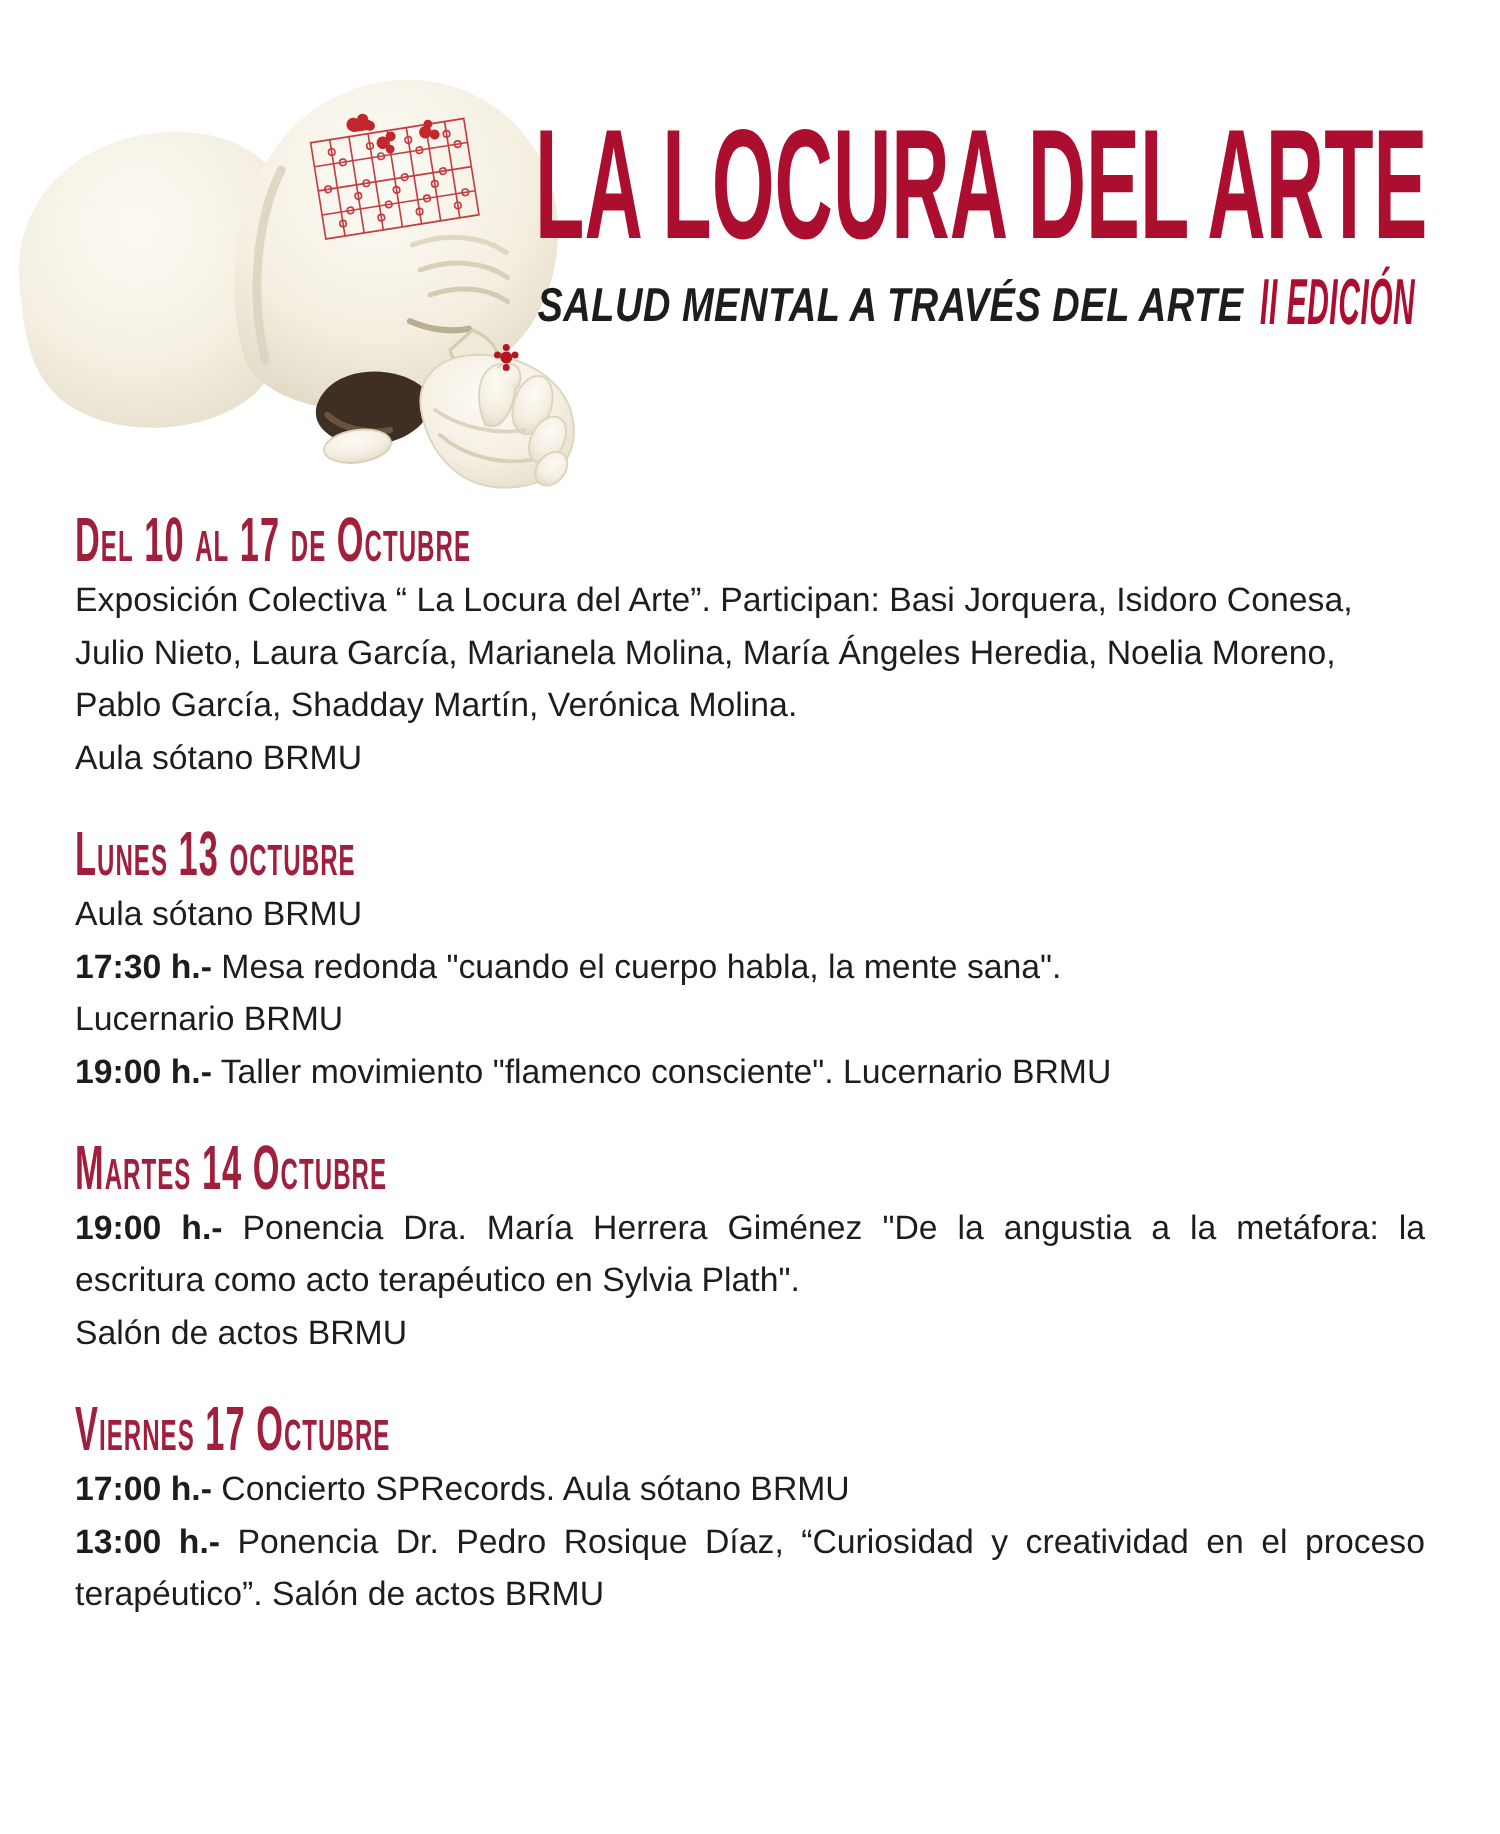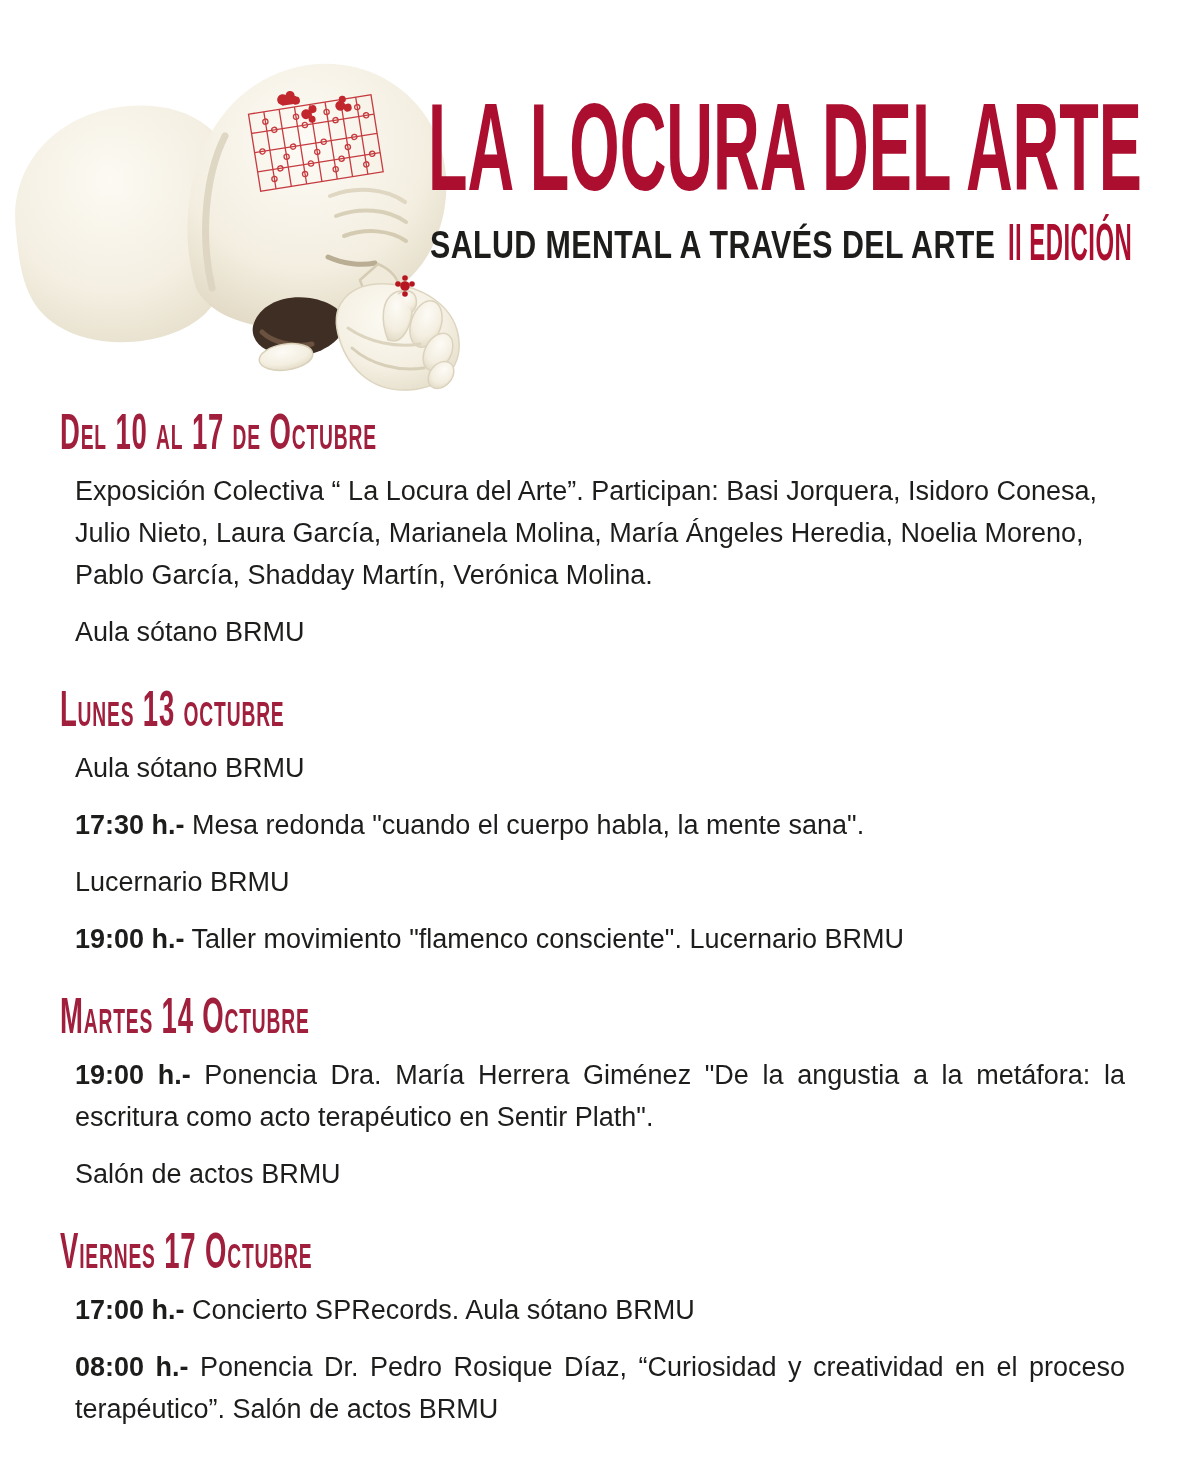--- a/index.html
+++ b/index.html
@@ -15,21 +15,21 @@
   .artwork { position:absolute; left:0; top:26px; }
 
   .title-block { position:absolute; left:428px; top:92px; width:720px; }
   .title-svg { display:block; }
   .title-text {
     font-family:"Liberation Sans", sans-serif;
     font-weight:700;
     font-size:125px;
     fill:#AC0E2F;
   }
-  .subtitle-row { position:relative; height:64px; margin-top:2px; }
+  .subtitle-row { position:relative; height:64px; margin-top:2px;font-style:italic; }
   .subtitle {
     position:absolute; left:2px; top:16px;
     font-weight:700; font-size:38px; letter-spacing:0.5px;
     white-space:nowrap; color:#1D1D1B;
     transform:scaleX(0.80); transform-origin:0 0;
   }
   .edition {
     position:absolute; left:580px; top:4px;
     font-weight:700; font-size:52px; letter-spacing:1px;
     white-space:nowrap; color:#AC0E2F;
@@ -41,21 +41,21 @@
   .day { margin:0 0 34px 0; }
   .day-header {
     margin:0 0 4px 0;
     font-size:50px; line-height:45px; font-weight:700;
     font-variant:small-caps;
     letter-spacing:1.5px;
     color:#A01F3C;
     white-space:nowrap;
     transform:scaleX(0.55); transform-origin:0 50%;
   }
-  .entry { margin:15px; font-size:27px; line-height:42px; color:#1D1D1B; }
+  .entry { margin:0; font-size:27px; line-height:42px; color:#1D1D1B; }
   .entry.justify { text-align:justify; }
   .time { font-weight:700; }
 
   
   .crease { fill:none; stroke-linecap:round; }
 </style>
 </head>
 <body>
 
 <div class="poster">
@@ -200,25 +200,25 @@
     <section class="day">
       <h2 class="day-header">Lunes 13 octubre</h2>
       <p class="entry"><strong class="time"></strong> <span>Aula sótano BRMU</span></p>
       <p class="entry"><strong class="time">17:30 h.-</strong> <span>Mesa redonda "cuando el cuerpo habla, la mente sana".</span></p>
       <p class="entry"><strong class="time"></strong> <span>Lucernario BRMU</span></p>
       <p class="entry"><strong class="time">19:00 h.-</strong> <span>Taller movimiento "flamenco consciente". Lucernario BRMU</span></p>
     </section>
 
     <section class="day">
       <h2 class="day-header">Martes 14 Octubre</h2>
-      <p class="entry justify"><strong class="time">19:00 h.-</strong> <span>Ponencia Dra. María Herrera Giménez "De la angustia a la metáfora: la escritura como acto terapéutico en Sentir Plath".</span></p>
+      <p class="entry justify"><strong class="time">19:00 h.-</strong> <span>Ponencia Dra. María Herrera Giménez "De la angustia a la metáfora: la escritura como acto terapéutico en Sylvia Plath".</span></p>
       <p class="entry"><strong class="time"></strong> <span>Salón de actos BRMU</span></p>
     </section>
 
 
     <section class="day">
       <h2 class="day-header">Viernes 17 Octubre</h2>
       <p class="entry"><strong class="time">17:00 h.-</strong> <span>Concierto SPRecords. Aula sótano BRMU</span></p>
-      <p class="entry justify"><strong class="time">08:00 h.-</strong> <span>Ponencia Dr. Pedro Rosique Díaz, “Curiosidad y creatividad en el proceso terapéutico”. Salón de actos BRMU</span></p>
+      <p class="entry justify"><strong class="time">13:00 h.-</strong> <span>Ponencia Dr. Pedro Rosique Díaz, “Curiosidad y creatividad en el proceso terapéutico”. Salón de actos BRMU</span></p>
     </section>
 
   </div>
 </div>
 
 </body></html>

